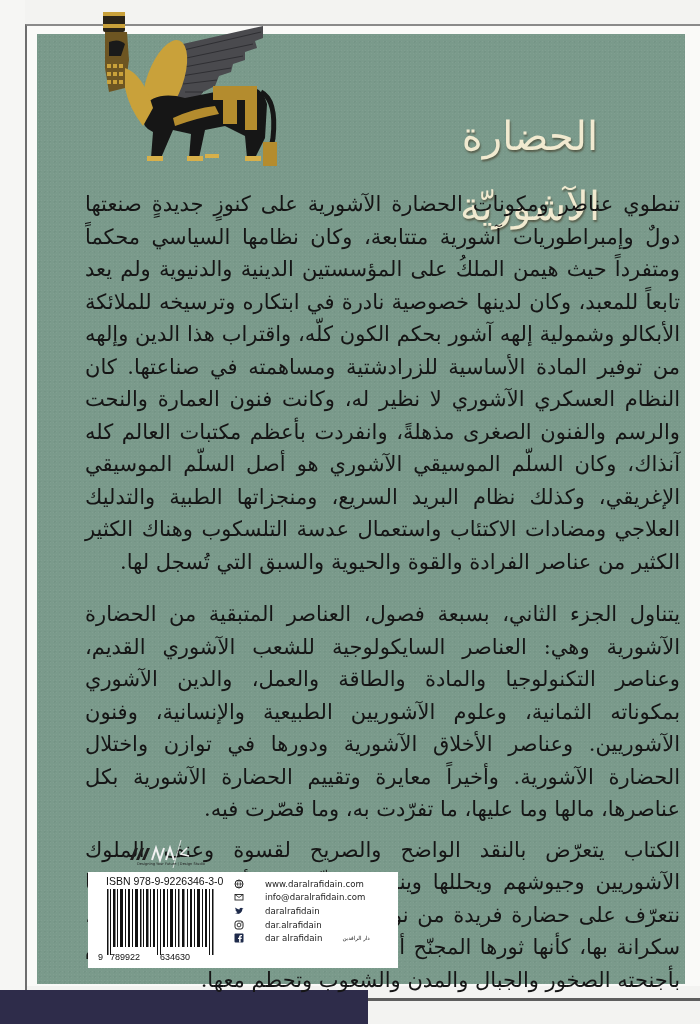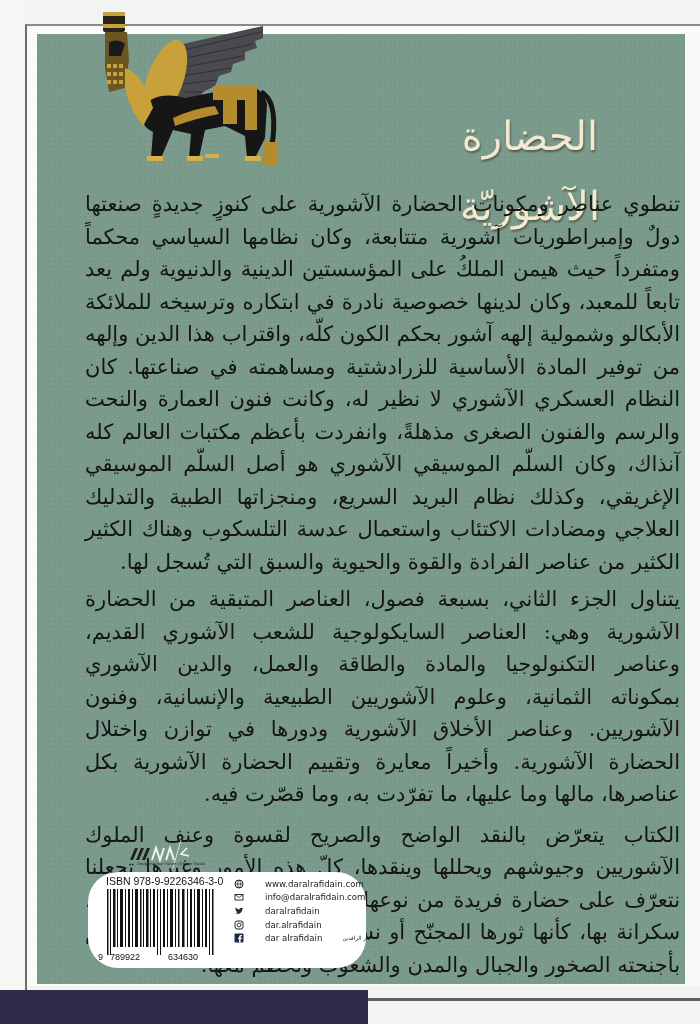--- a/index.html
+++ b/index.html
@@ -55,38 +55,37 @@
   }
 
   .body-text {
     position: absolute; left: 85px; top: 188px; width: 595px;
     direction: rtl; text-align: justify;
     font-family: "DejaVu Serif", serif;
     font-size: 21px; line-height: 32.5px;
     color: #151515;
   }
   .body-text p { margin: 0; text-align-last: right; }
-  .body-text p.p2 { margin-top: 5px; }
+  .body-text p.p2 { margin-top: 20px; }
   .body-text p.p3 { margin-top: 8px; }
 
   
   .designer-logo {
     position: absolute; left: 125px; top: 838px; width: 80px; height: 30px;
   }
   .designer-tagline {
     position: absolute; left: 137px; top: 862px;
     font-family: "DejaVu Sans", sans-serif; font-size: 3.6px; color: #222;
     white-space: nowrap;
   }
 
   
   .isbn-label {
-    position: absolute; left: 88px; top: 872px; width: 278px; height: 96px;
+    position: absolute; left: 88px; top: 872px; width: 310px; height: 96px;
     background: #ffffff;
-    border-radius: 30px;
   }
   .isbn-text {
     position: absolute; left: 18px; top: 3px;
     font-family: "Liberation Sans", sans-serif; font-size: 10.5px; color: #111;
     white-space: nowrap;
   }
   .barcode {
     position: absolute; left: 17px; top: 17px; width: 115px; height: 70px;
   }
   .bc-digit {
@@ -219,21 +218,21 @@
       <rect x="89" y="0" width="1" height="58"></rect>
         <rect x="92" y="0" width="3" height="58"></rect>
       <rect x="97" y="0" width="1" height="58"></rect>
         <rect x="100" y="0" width="2" height="58"></rect>
       <rect x="104" y="0" width="1" height="66"></rect>
         <rect x="107" y="0" width="1.5" height="66"></rect>
     </g>
   </svg>
   <span class="bc-digit" style="left:10px;">9</span>
   <span class="bc-digit" style="left:22px;">789922</span>
-  <span class="bc-digit" style="left:80px;">634630</span>
+  <span class="bc-digit" style="left:72px;">634630</span>
 
   <div class="contacts">
     <div class="contact-row">
       <span class="contact-icon">
         <svg width="10" height="10" viewBox="0 0 10 10">
             <circle cx="5" cy="5" r="4" fill="none" stroke="#222" stroke-width="1"></circle>
             <path d="M1 5h8M5 1c-2 2-2 6 0 8M5 1c2 2 2 6 0 8" fill="none" stroke="#222" stroke-width="0.7"></path>
           </svg>
       </span>
       <span>www.daralrafidain.com</span>

